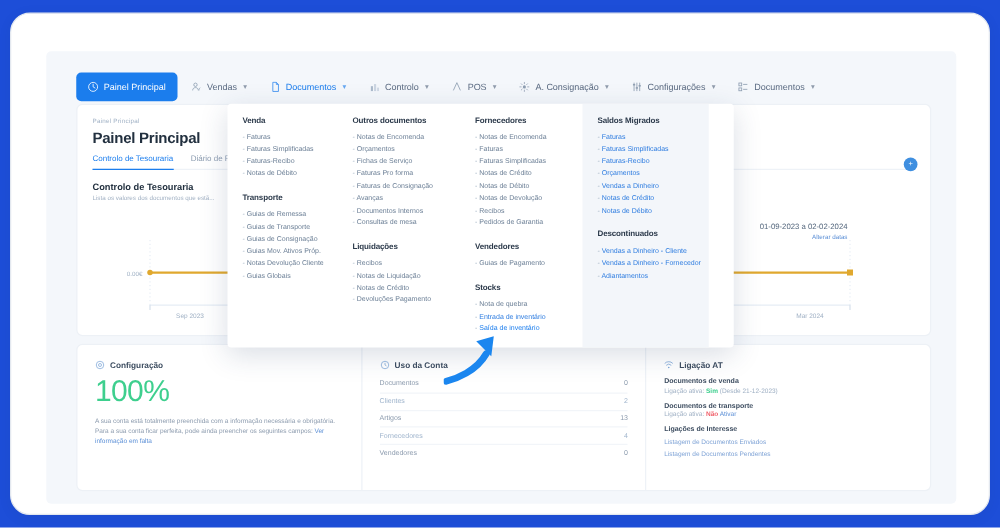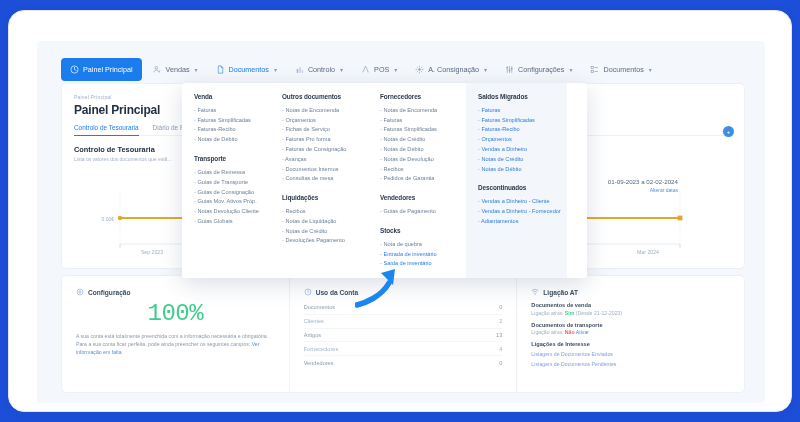--- a/index.html
+++ b/index.html
@@ -113,21 +113,21 @@
   .chart { position: absolute; left: 18px; top: 98px; width: 640px; height: 74px; }
   .chart svg { display: block; }
 
   
   .panels { position: absolute; left: 0; top: 192px; width: 684px; height: 118px; display: flex; gap: 0; }
   .panel { flex: 1; padding: 12px 14px 10px 14px; position: relative; }
   .panel + .panel { border-left: 1px solid #eef2f7; }
   .panel-head { display: flex; align-items: center; gap: 4px; font-size: 6.6px; color: #3d4d60; font-weight: bold; }
   .panel-ico { width: 8px; height: 8px; flex: 0 0 auto; }
   .panel-ico svg { display: block; width: 8px; height: 8px; }
-  .pct { text-align: center; font-size: 24px; color: #3ecf8e; margin: 4px 0 6px 0; letter-spacing: -.5px; font-family: Liberation Mono, monospace; }
+  .pct { font-size: 24px; color: #3ecf8e; margin: 4px 0 6px 0; letter-spacing: -.5px; }
   .ptext { font-size: 5.2px; color: #8b9aad; line-height: 1.5; }
   .ptext a { color: #5b8fd6; text-decoration: none; }
 
   .usage-row { display: flex; justify-content: space-between; font-size: 5.6px; padding: 3.4px 0; border-bottom: 1px solid #f2f5f9; }
   .usage-row .k { color: #8b9aad; }
   .usage-row .v { color: #8b9aad; }
   .usage-row.alt .k, .usage-row.alt .v { color: #9fb4cc; }
 
   .at-group { margin-top: 6px; }
   .at-title { font-size: 5.6px; color: #3d4d60; font-weight: bold; }

